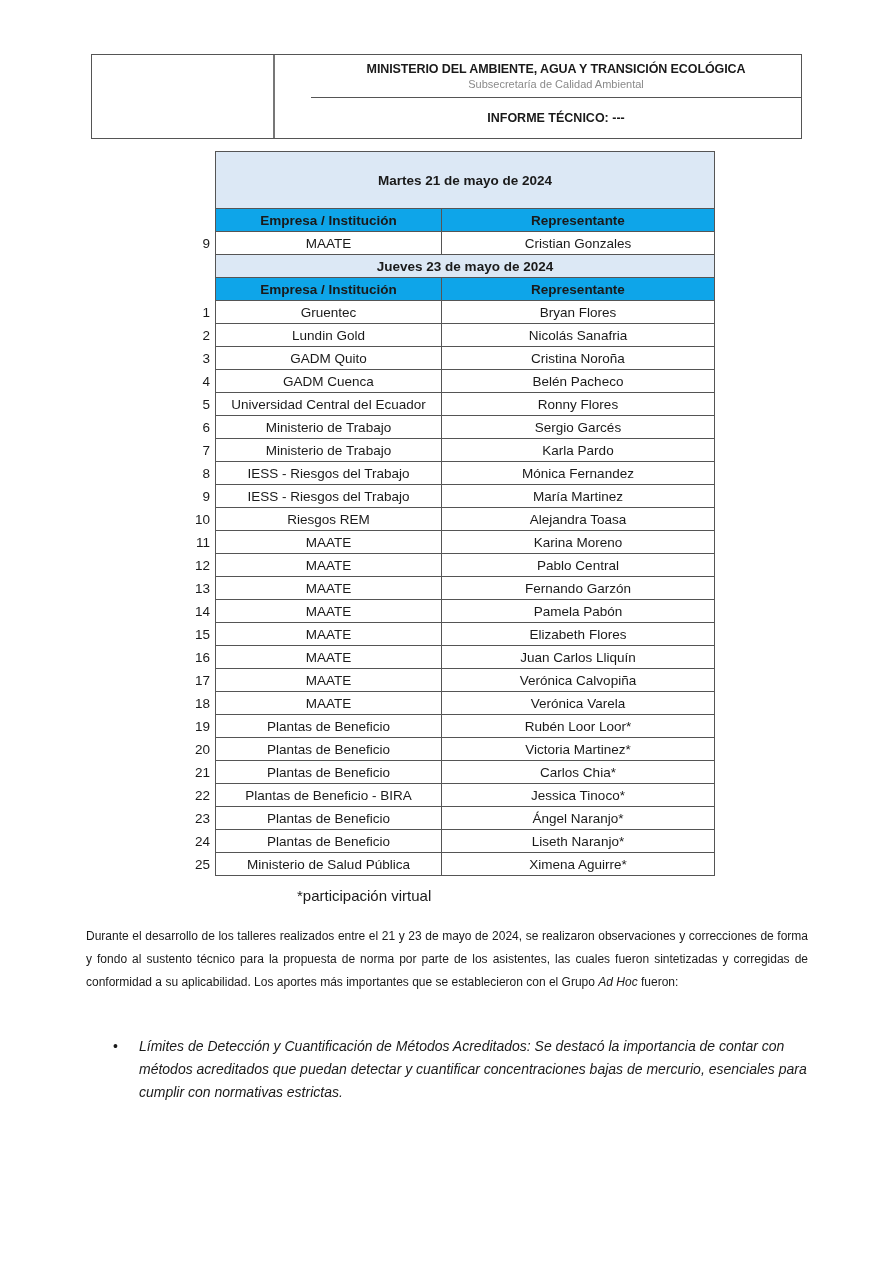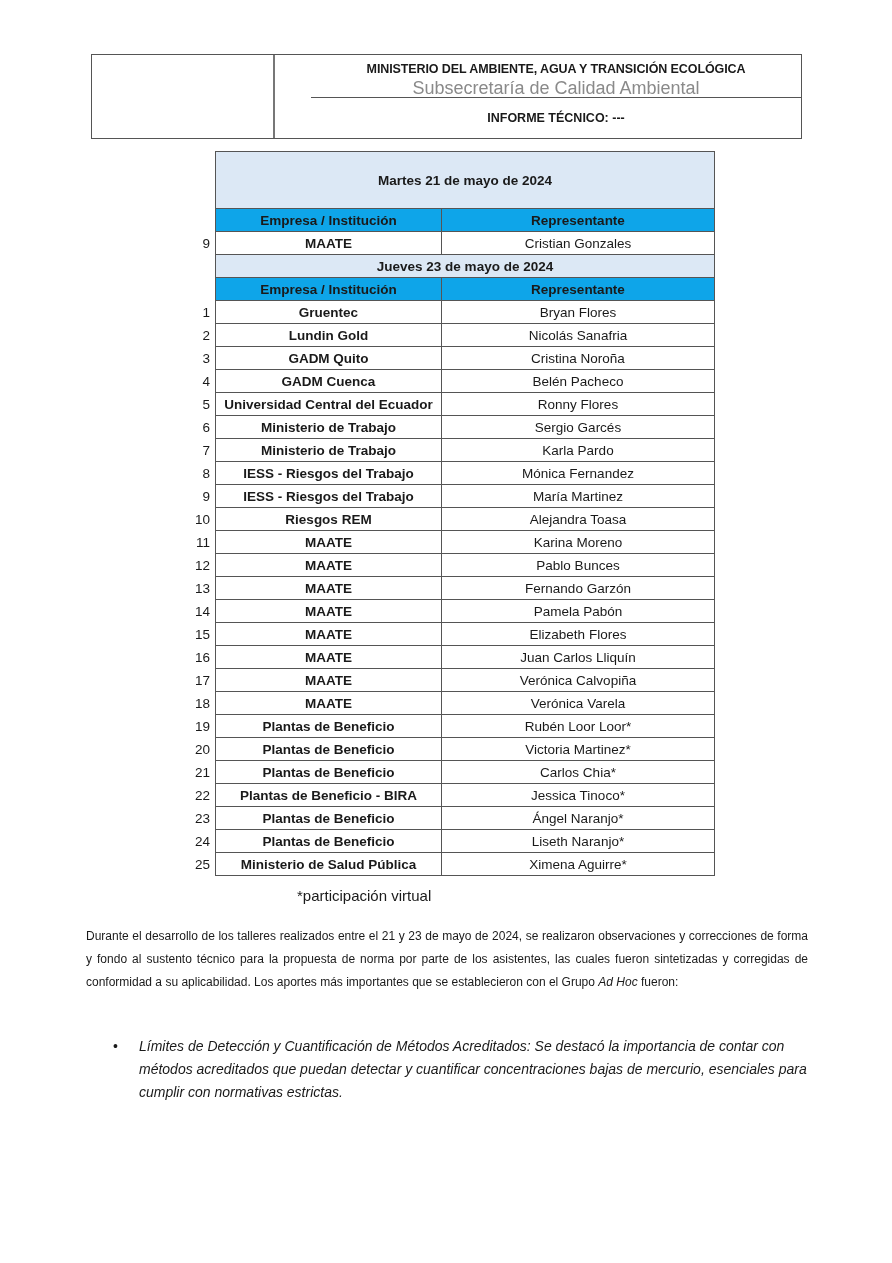--- a/index.html
+++ b/index.html
@@ -9,29 +9,29 @@
   }
   
   .hdr {
     position: absolute; left: 91px; top: 54px; width: 711px; height: 85px;
     border: 1px solid #555; box-sizing: border-box; display: flex;
   }
   .hdr-logo { width: 183px; border-right: 2px solid #777; box-sizing: border-box; }
   .hdr-right { flex: 1; display: flex; flex-direction: column; margin-left: 36px; }
   .hdr-top { height: 43px; border-bottom: 1px solid #555; box-sizing: border-box; text-align: center; }
   .hdr-title { font-size: 12.5px; font-weight: bold; margin-top: 7px; letter-spacing: -0.1px; }
-  .hdr-sub { font-size: 18px; color: #8a8a8a; margin-top: 2px; }
+  .hdr-sub { font-size: 11px; color: #8a8a8a; margin-top: 2px; }
   .hdr-bot { flex: 1; display: flex; align-items: center; justify-content: center; font-size: 12.5px; font-weight: bold; }
 
   
   .tbl-wrap { position: absolute; left: 188px; top: 151px; }
   table { border-collapse: collapse; font-size: 13.5px; }
   td { height: 22px; padding: 0; text-align: center; white-space: nowrap; }
   td.num { width: 22px; text-align: right; padding-right: 5px; border: none; background: #fff; }
-  td.c1 { width: 225px; border: 1px solid #555; font-weight: bold; }
+  td.c1 { width: 225px; border: 1px solid #555; }
   td.c2 { width: 272px; border: 1px solid #555; }
   tr.day td.span { background: #dce8f5; font-weight: bold; border: 1px solid #555; }
   tr.day.big td.span { height: 56px; }
   tr.colhdr td.c1, tr.colhdr td.c2 { background: #0ea5e9; font-weight: bold; }
   .note { position: absolute; left: 297px; top: 887px; font-size: 15px; text-align: center; }
 
   
   .para {
     position: absolute; left: 86px; top: 925px; width: 722px;
     font-size: 12px; line-height: 23px; text-align: justify;
@@ -131,21 +131,21 @@
           <td class="c2">Alejandra Toasa</td>
         </tr>
         <tr>
           <td class="num">11</td>
           <td class="c1">MAATE</td>
           <td class="c2">Karina Moreno</td>
         </tr>
         <tr>
           <td class="num">12</td>
           <td class="c1">MAATE</td>
-          <td class="c2">Pablo Bunces</td>
+          <td class="c2">Pablo Central</td>
         </tr>
         <tr>
           <td class="num">13</td>
           <td class="c1">MAATE</td>
           <td class="c2">Fernando Garzón</td>
         </tr>
         <tr>
           <td class="num">14</td>
           <td class="c1">MAATE</td>
           <td class="c2">Pamela Pabón</td>

